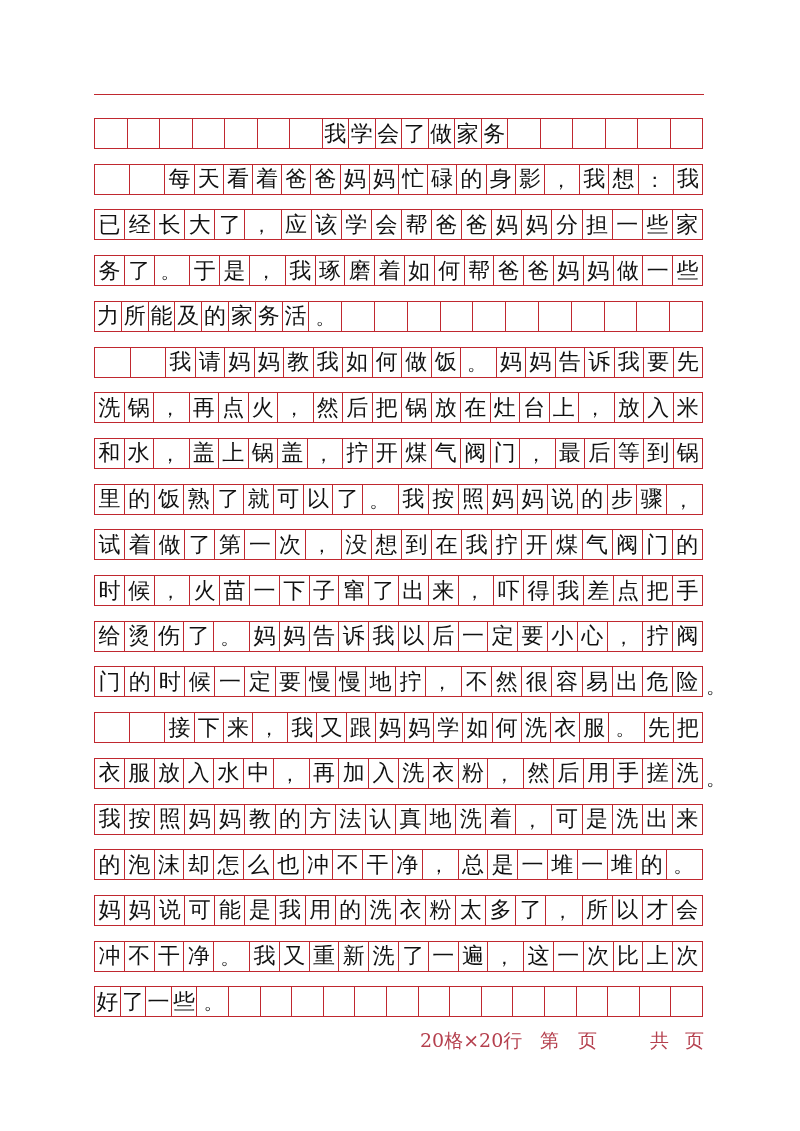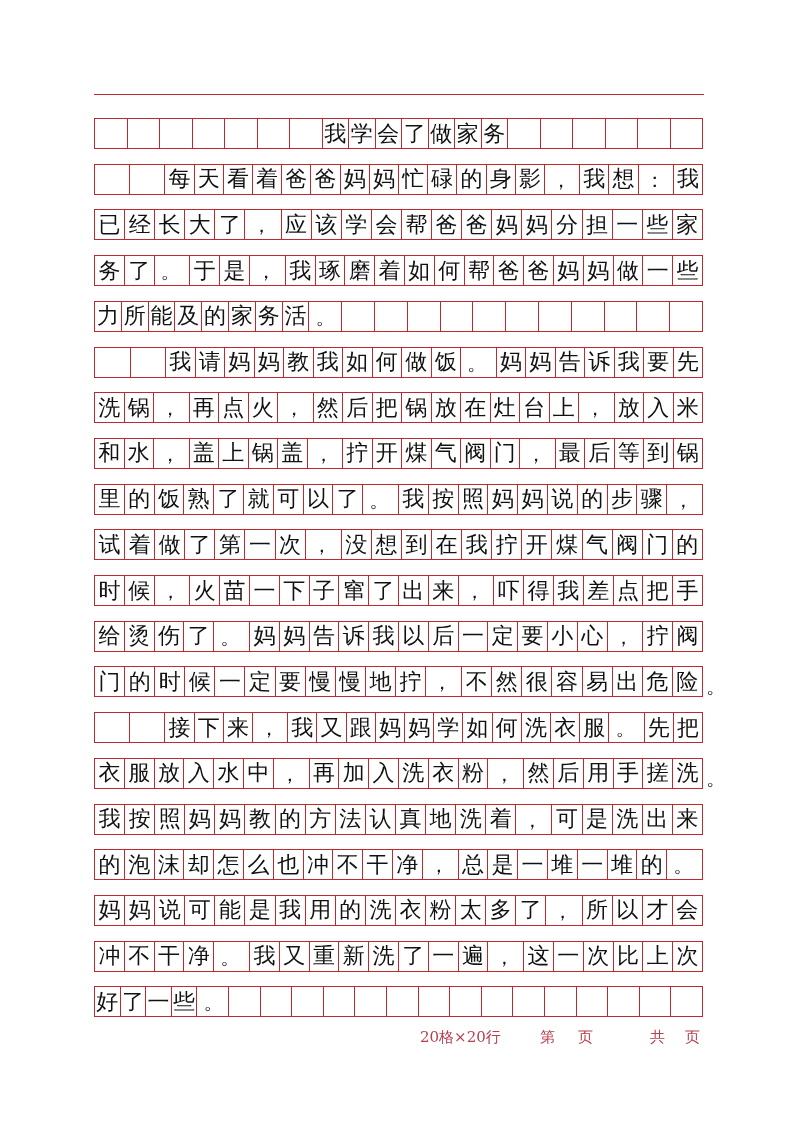--- a/index.html
+++ b/index.html
@@ -22,21 +22,21 @@
     display: flex; align-items: center; justify-content: center;
     font-size: 22px; line-height: 1; color: #111;
     font-family: "DejaVu Sans", "Liberation Sans", sans-serif;
   }
   .cell:last-child { border-right: none; }
   .cell.punct { justify-content: flex-start; align-items: flex-end; padding: 0 0 4px 6px; font-size: 20px; }
   .overflow {
     position: absolute; font-size: 20px; color: #111; line-height: 1;
     font-family: "DejaVu Sans", "Liberation Sans", sans-serif;
   }
-  .footer { position: absolute; top: 1028px; font-size: 15px; color: #b5404e; white-space: nowrap; }
+  .footer { position: absolute; top: 1028px; font-size: 19px; color: #b5404e; white-space: nowrap; }
 </style>
 </head>
 <body>
 
 <div class="top-rule"></div>
 
 <div class="grid" id="grid">
     <div class="row" style="top: 0px;">
       <div class="cell punct"></div>
       <div class="cell punct"></div>

